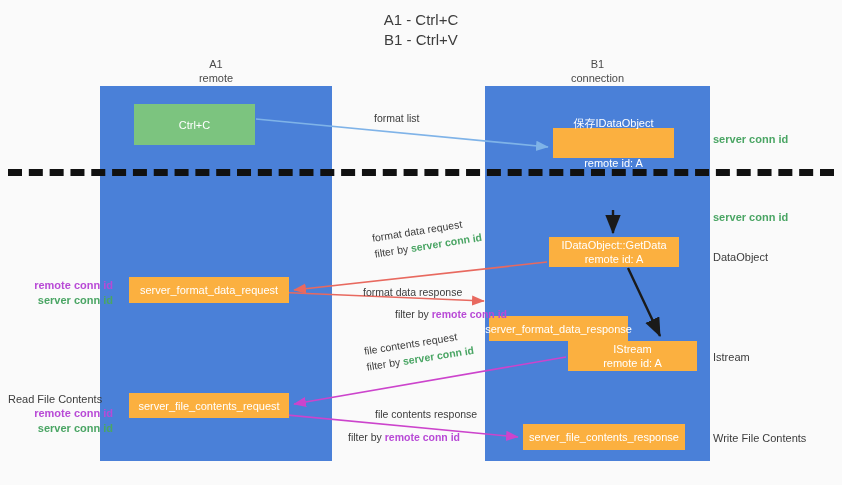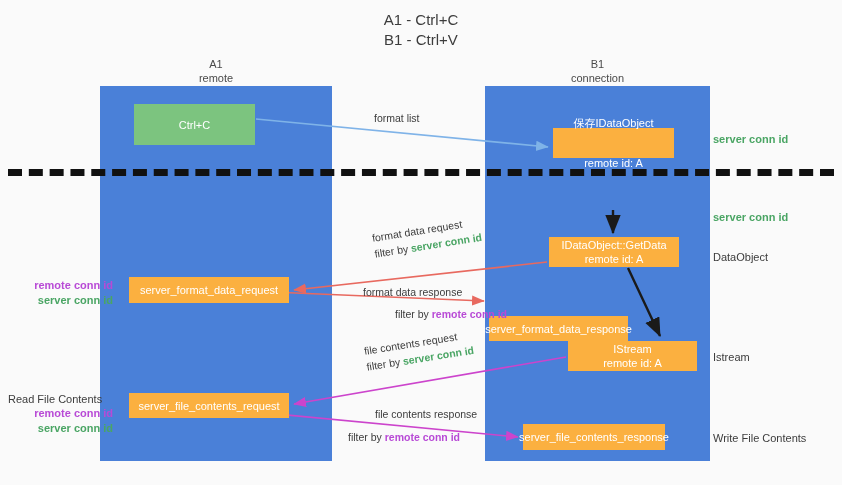--- a/index.html
+++ b/index.html
@@ -50,21 +50,21 @@
   .node .l2{font-size:11px;}
 
   #n-ctrlc{left:134px;top:104px;width:121px;height:41px;}
   #n-dataobj-save{left:553px;top:128px;width:121px;height:30px;gap:26px;}
   #n-ctrlv{left:553px;top:181px;width:119px;height:28px;}
   #n-getdata{left:549px;top:237px;width:130px;height:30px;}
   #n-fmt-req{left:129px;top:277px;width:160px;height:26px;}
   #n-fmt-res{left:489px;top:292px;width:139px;height:25px;margin-top:24px;}
   #n-istream{left:568px;top:341px;width:129px;height:30px;}
   #n-file-req{left:129px;top:393px;width:160px;height:25px;}
-  #n-file-res{left:523px;top:424px;width:142px;height:26px;}
+  #n-file-res{left:523px;top:424px;width:162px;height:26px;}
 
   
   .side{font-size:11px;line-height:15px;}
   .green-t{color:#4aa564;font-weight:bold;}
   .magenta-t{color:#b84ad6;font-weight:bold;}
   .dark-t{color:#3c3c3c;}
 
   #lab-server-1{left:713px;top:132px;}
   #lab-server-2{left:713px;top:210px;}
   #lab-dataobject{left:713px;top:250px;}

